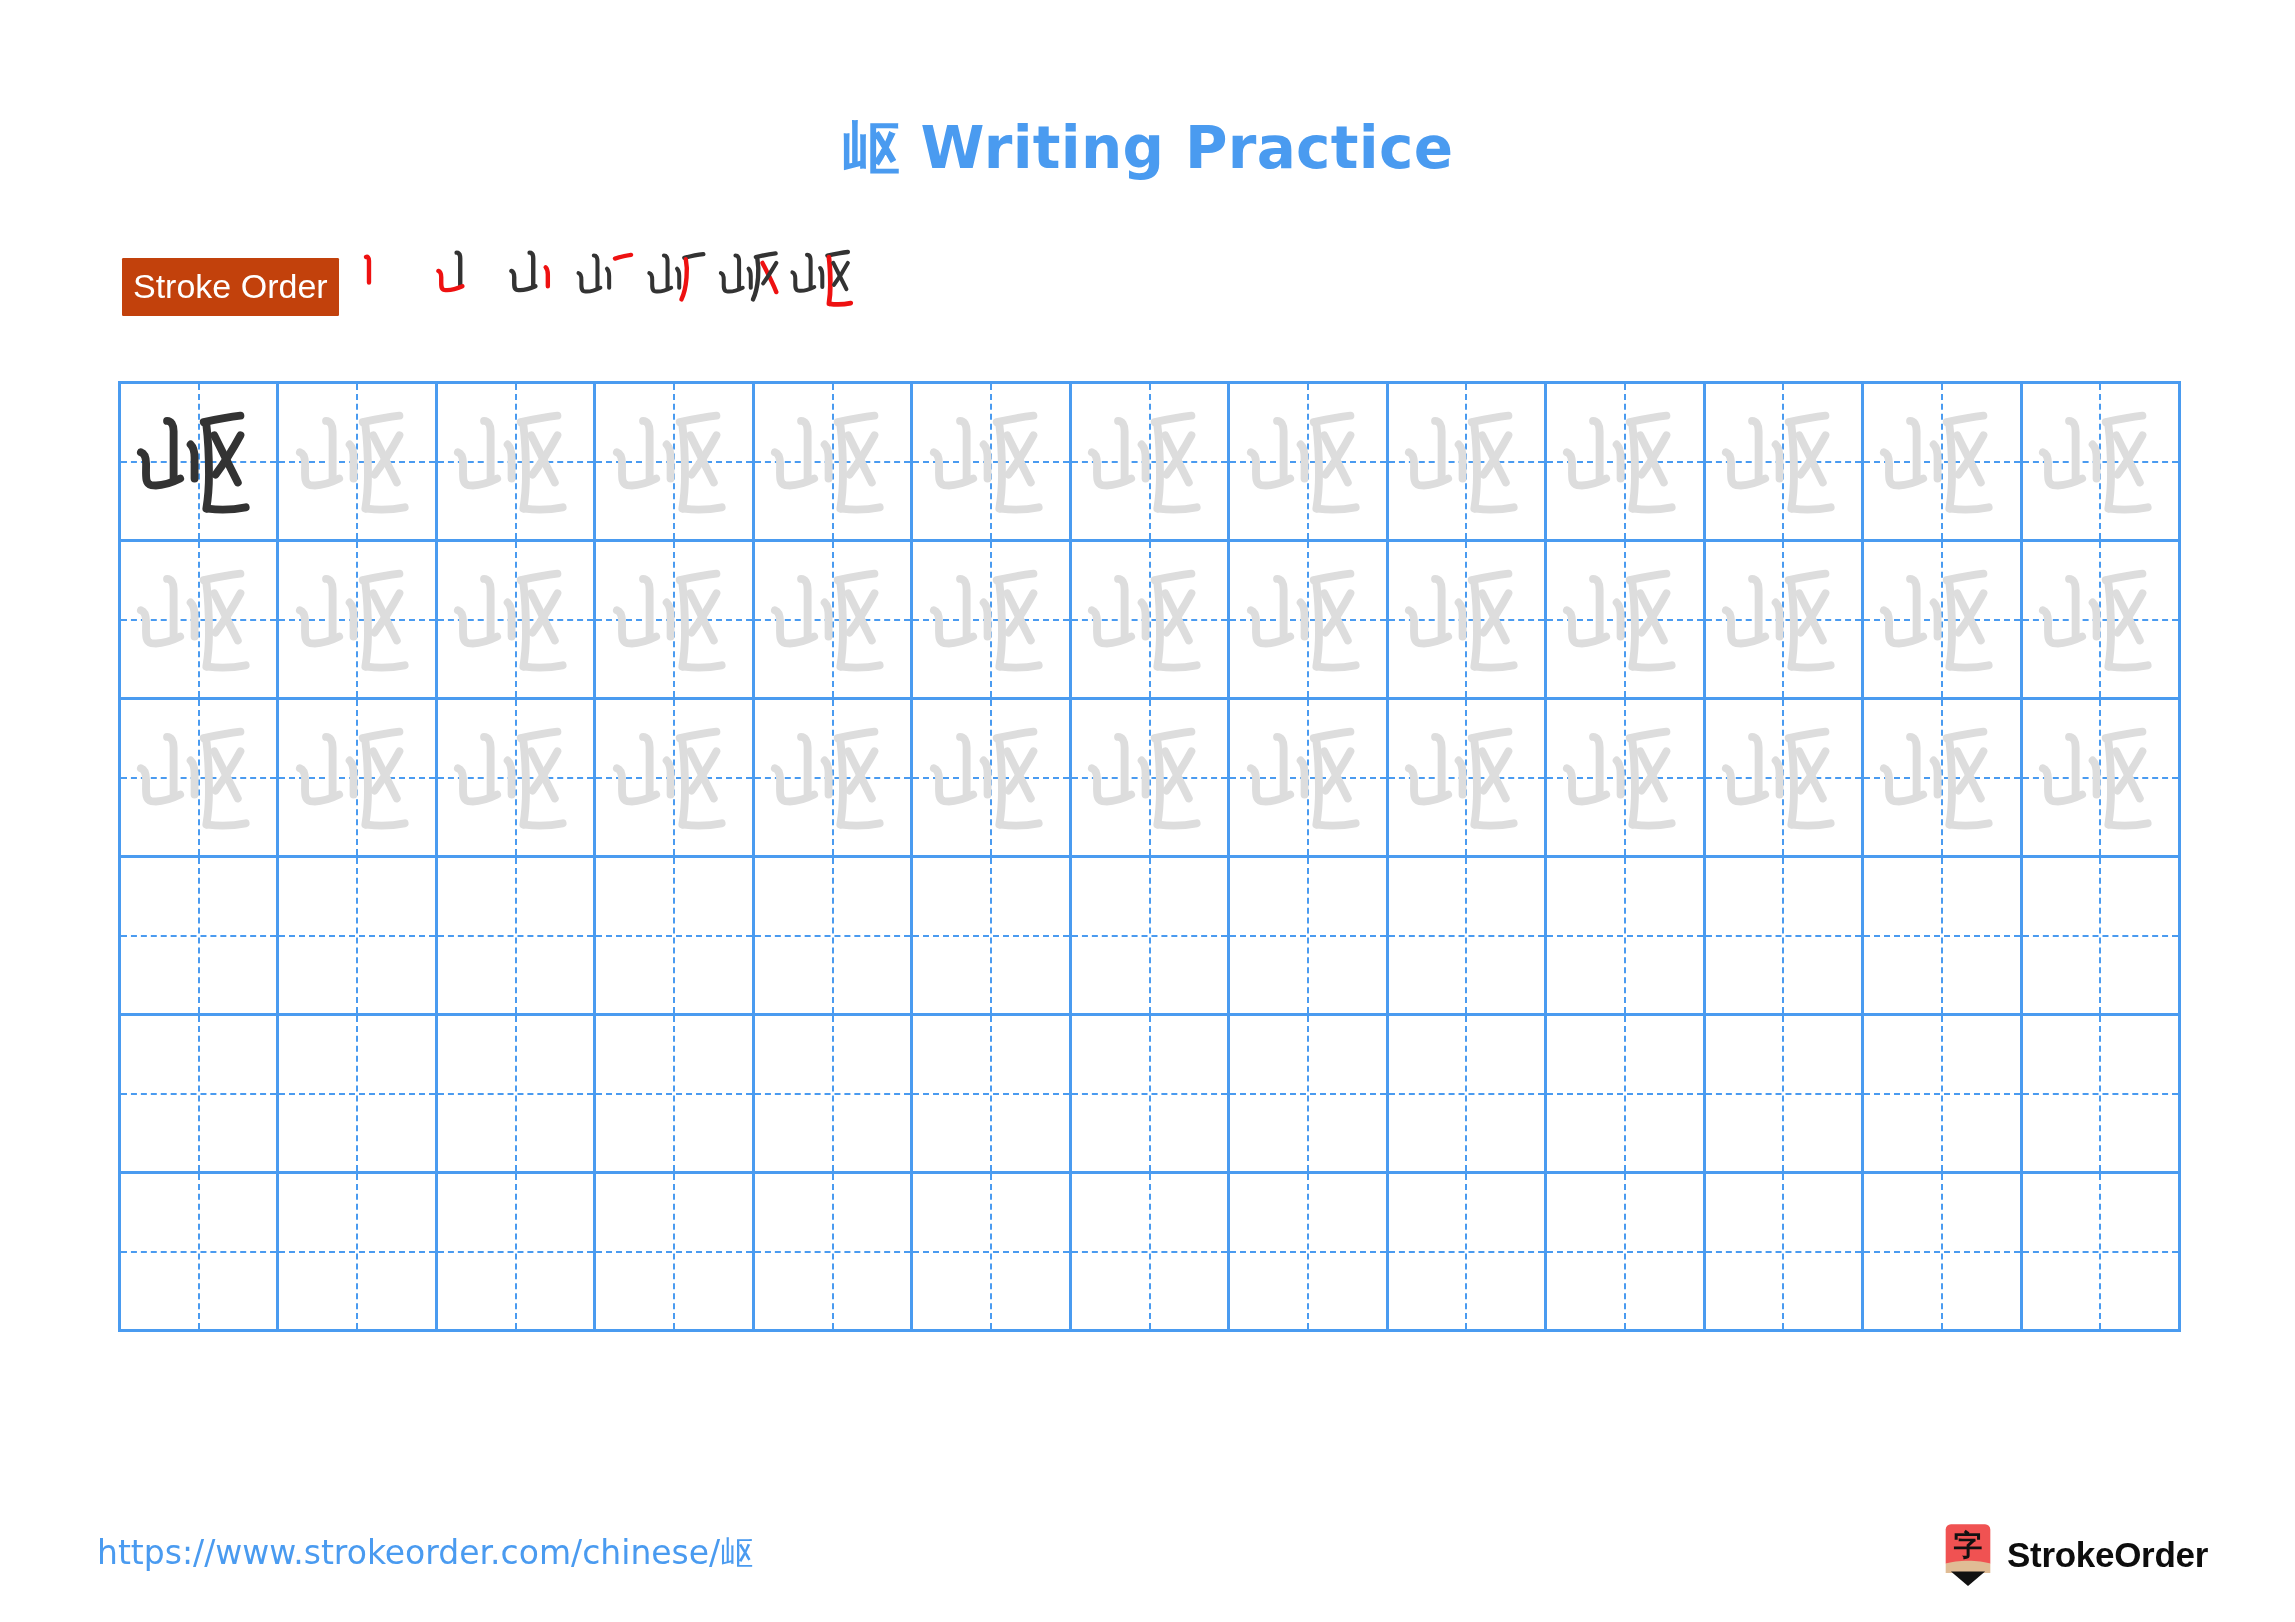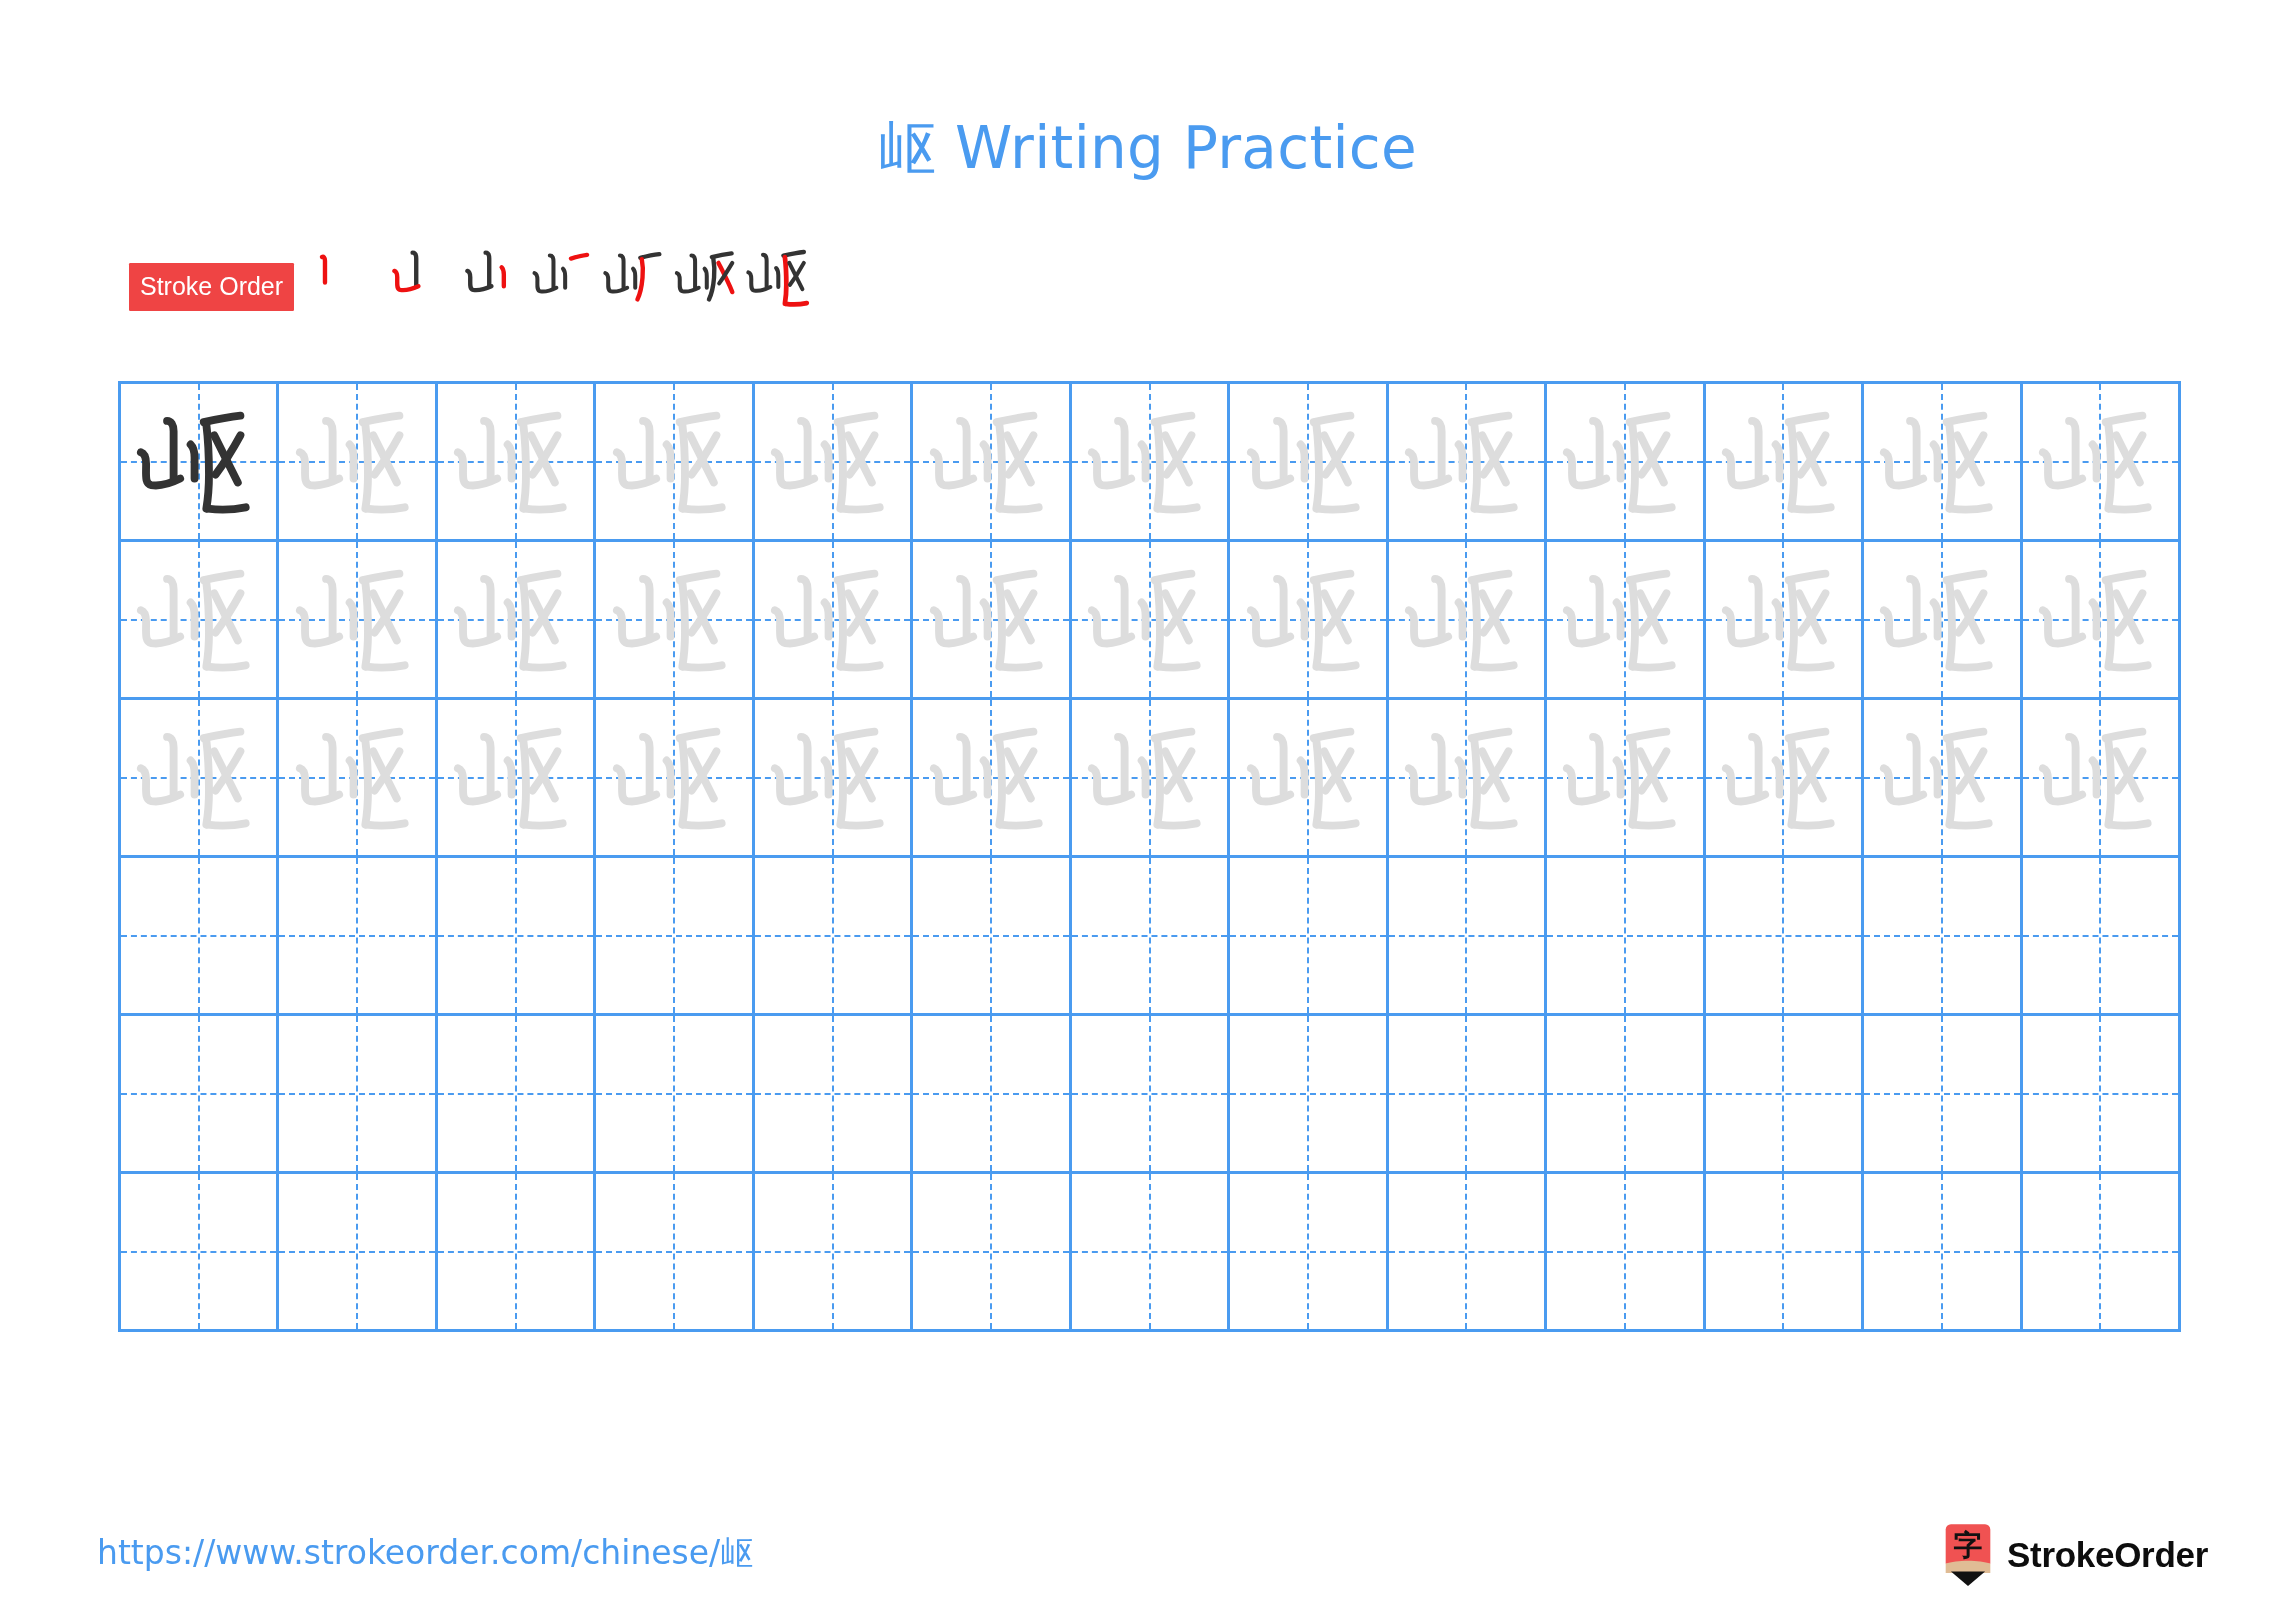--- a/index.html
+++ b/index.html
@@ -16,47 +16,46 @@
   }
 
   
   .page-title {
     position: absolute;
     top: 110px;
     left: 0;
     width: 2295px;
     text-align: center;
     font-size: 58px;
-    font-weight: 400;
+    font-weight: 700;
     color: #4a9bf0;
     letter-spacing: 0.3px;
     white-space: nowrap;
   }
   .page-title .han {
     font-family: "DejaVu Sans", sans-serif;
   }
 
   
   .stroke-order-row {
     position: absolute;
     top: 260px;
     left: 122px;
     display: flex;
     align-items: center;
     height: 54px;
   }
   .stroke-order-badge {
-    background: #ef4444;
+    background: #c2410c;
     color: #ffffff;
-    font-size: 25px;
+    font-size: 34px;
     line-height: 1;
     padding: 11px 11px 12.4px 11px;
     white-space: nowrap;
     border-radius: 1.3px;
-    margin-left: 7px;
   }
   .stroke-steps {
     display: flex;
     align-items: flex-start;
     margin-left: 11.8px;
   }
   .stroke-step {
     width: 73px;
     height: 73px;
     position: relative;

